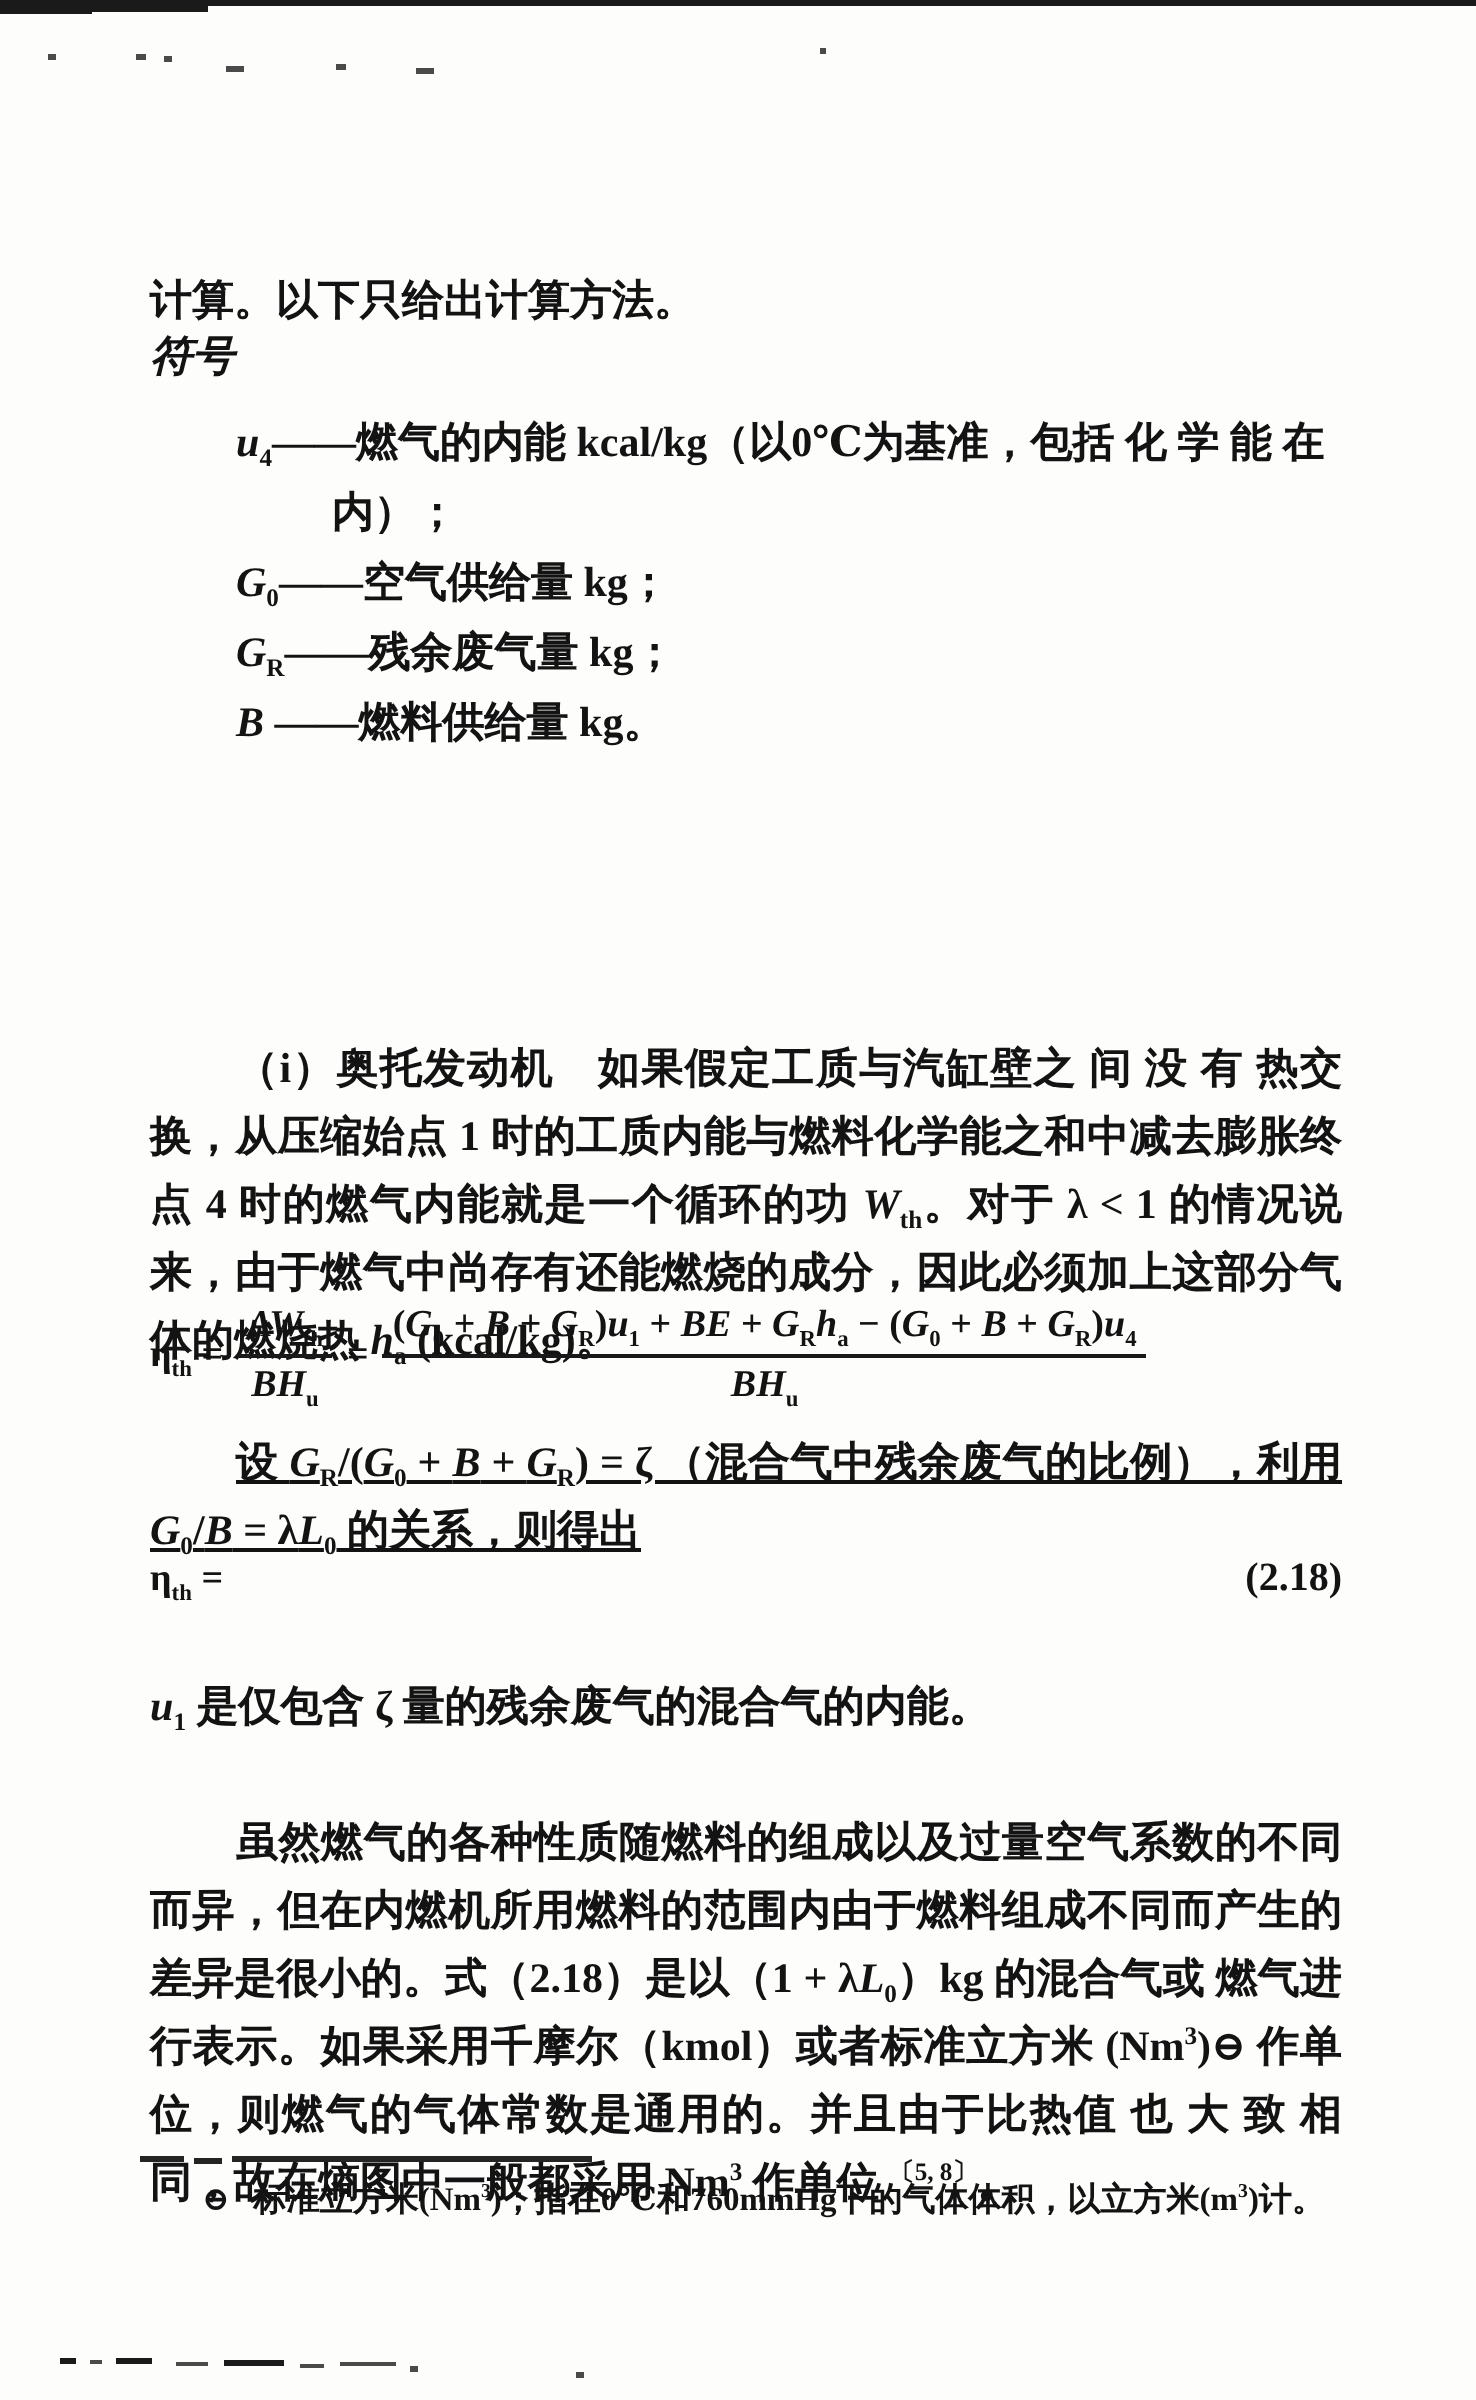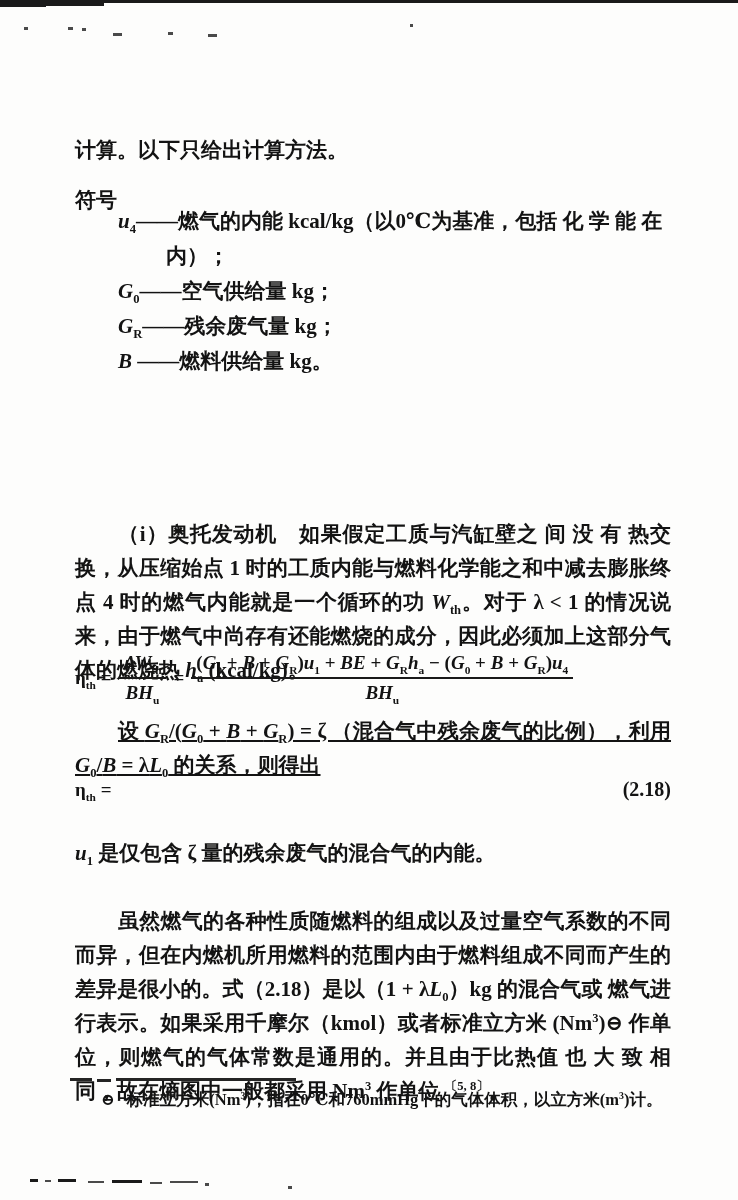--- a/index.html
+++ b/index.html
@@ -42,21 +42,21 @@
 <div class="noise soft" style="left:24px;top:27px;width:4px;height:3px;"></div>
 <div class="noise soft" style="left:68px;top:27px;width:5px;height:3px;"></div>
 <div class="noise soft" style="left:82px;top:28px;width:4px;height:3px;"></div>
 <div class="noise soft" style="left:113px;top:33px;width:9px;height:3px;"></div>
 <div class="noise soft" style="left:168px;top:32px;width:5px;height:3px;"></div>
 <div class="noise soft" style="left:208px;top:34px;width:9px;height:3px;"></div>
 <div class="noise soft" style="left:410px;top:24px;width:3px;height:3px;"></div>
 
 <div class="abs content-line" style="top:133px;">计算。以下只给出计算方法。</div>
 
-<div class="abs content-line" style="top:183px;">符号</div>
+<div class="abs content-line" style="top:161px;font-style:italic;">符号</div>
 
 <div class="abs symlist" style="top:204px;">
     <div class="sym"><i>u</i><sub>4</sub>——燃气的内能 kcal/kg（以0℃为基准，包括 化 学 能 在内）；</div>
     <div class="sym"><i>G</i><sub>0</sub>——空气供给量 kg；</div>
     <div class="sym"><i>G</i><sub>R</sub>——残余废气量 kg；</div>
     <div class="sym"><i>B</i> ——燃料供给量 kg。</div>
   </div>
 
 <div class="abs para indent" style="top:492px;margin-top:25px;">（i）奥托发动机　如果假定工质与汽缸壁之 间 没 有 热交换，从压缩始点 1 时的工质内能与燃料化学能之和中减去膨胀终点 4 时的燃气内能就是一个循环的功 <i>W</i><sub>th</sub>。对于 λ &lt; 1 的情况说来，由于燃气中尚存有还能燃烧的成分，因此必须加上这部分气体的燃烧热 <i>h</i><sub>a</sub> (kcal/kg)。</div>
 

